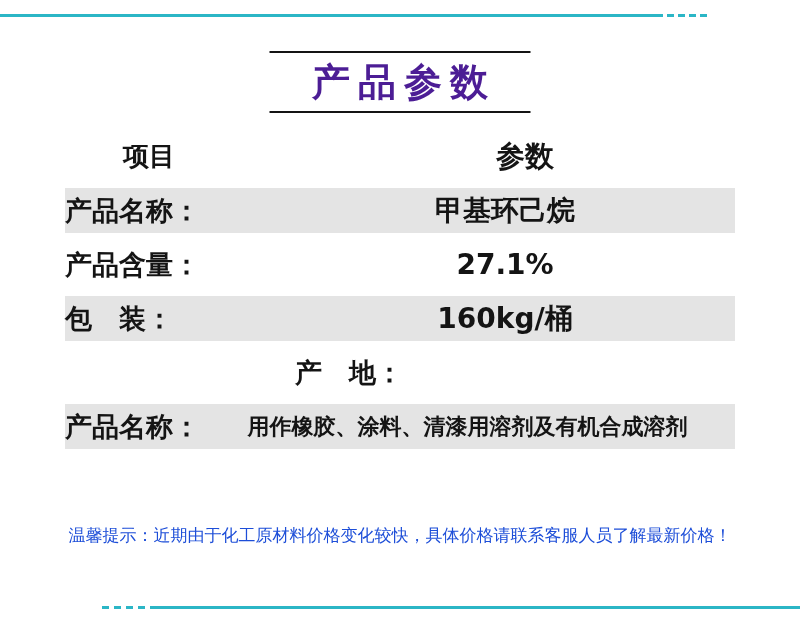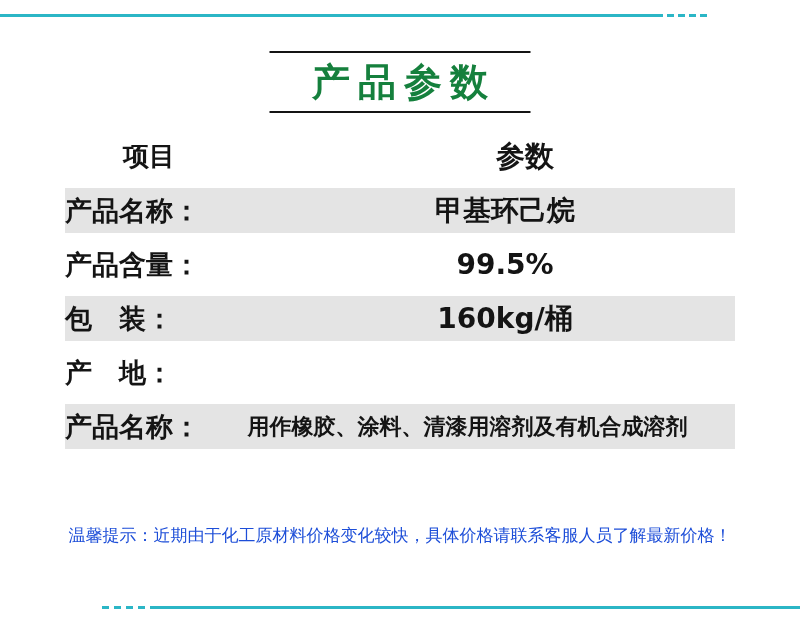--- a/index.html
+++ b/index.html
@@ -29,26 +29,26 @@
   
   .title-block {
     position: absolute; top: 51px; left: 50%;
     transform: translateX(-50%);
     width: 261px; text-align: center;
   }
   .rule { height: 2px; background: #141414; }
   .title-text {
     margin: 0; font-size: 38px; font-weight: bold;
     line-height: 58px; letter-spacing: 8px; padding-left: 8px;
-    white-space: nowrap; color: #15803d;
+    white-space: nowrap; color: #4c1d95;
   }
 
   
   .spec-table { position: absolute; top: 134px; left: 65px; width: 670px; }
-  .trow { display: flex; align-items: center; height: 45px; }
+  .trow { display: flex; align-items: center; height: 45px; justify-content: center; }
   .thead { margin-bottom: 7px; }
   .body-row { margin: 9px 0; }
   .gray { background: var(--row_bg, #e4e4e4); }
   .label {
     width: 210px; flex: 0 0 auto;
     font-size: 27px; font-weight: bold; white-space: nowrap;
   }
   .thead .label { width: 192px; padding-left: 58px; font-size: 26px; }
   .value { flex: 1 1 auto; text-align: center; font-size: 28px; font-weight: bold; }
   .thead .value { font-size: 29px; }
@@ -88,21 +88,21 @@
       <div class="value">参数</div>
     </div>
 
     <div class="trow body-row gray">
       <div class="label">产品名称：</div>
       <div class="value">甲基环己烷</div>
     </div>
 
     <div class="trow body-row">
       <div class="label">产品含量：</div>
-      <div class="value">99.5%</div>
+      <div class="value">27.1%</div>
     </div>
 
     <div class="trow body-row gray">
       <div class="label">包　装：</div>
       <div class="value">160kg/桶</div>
     </div>
 
     <div class="trow body-row">
       <div class="label">产　地：</div>
     </div>

